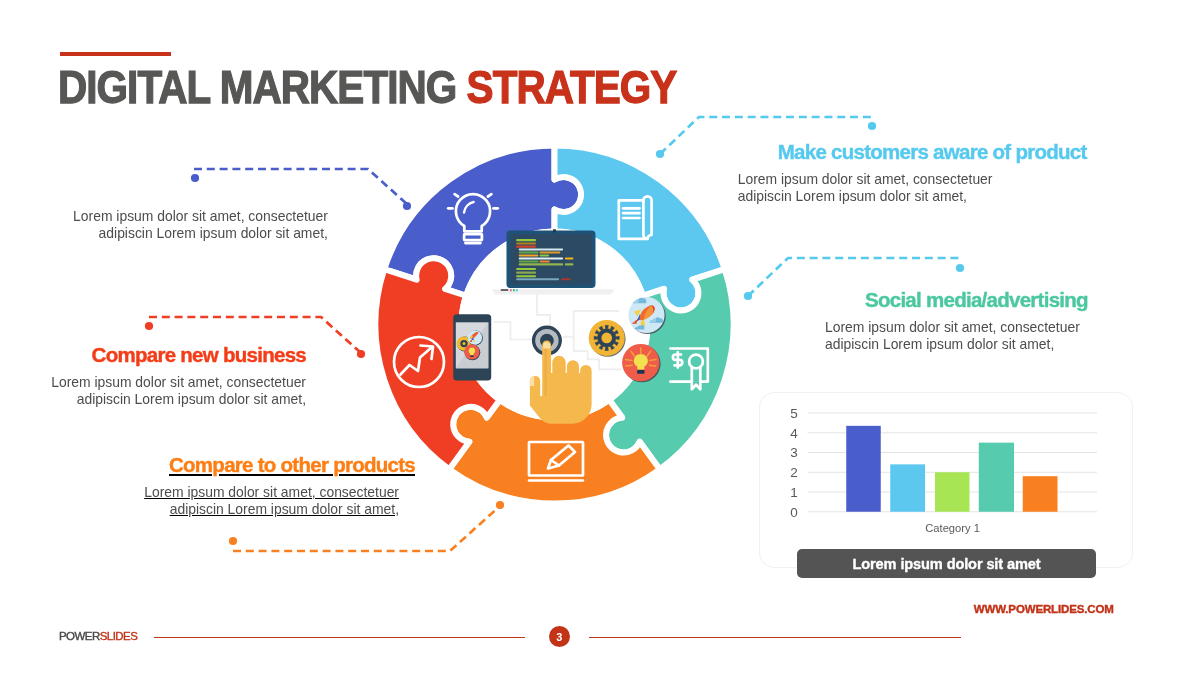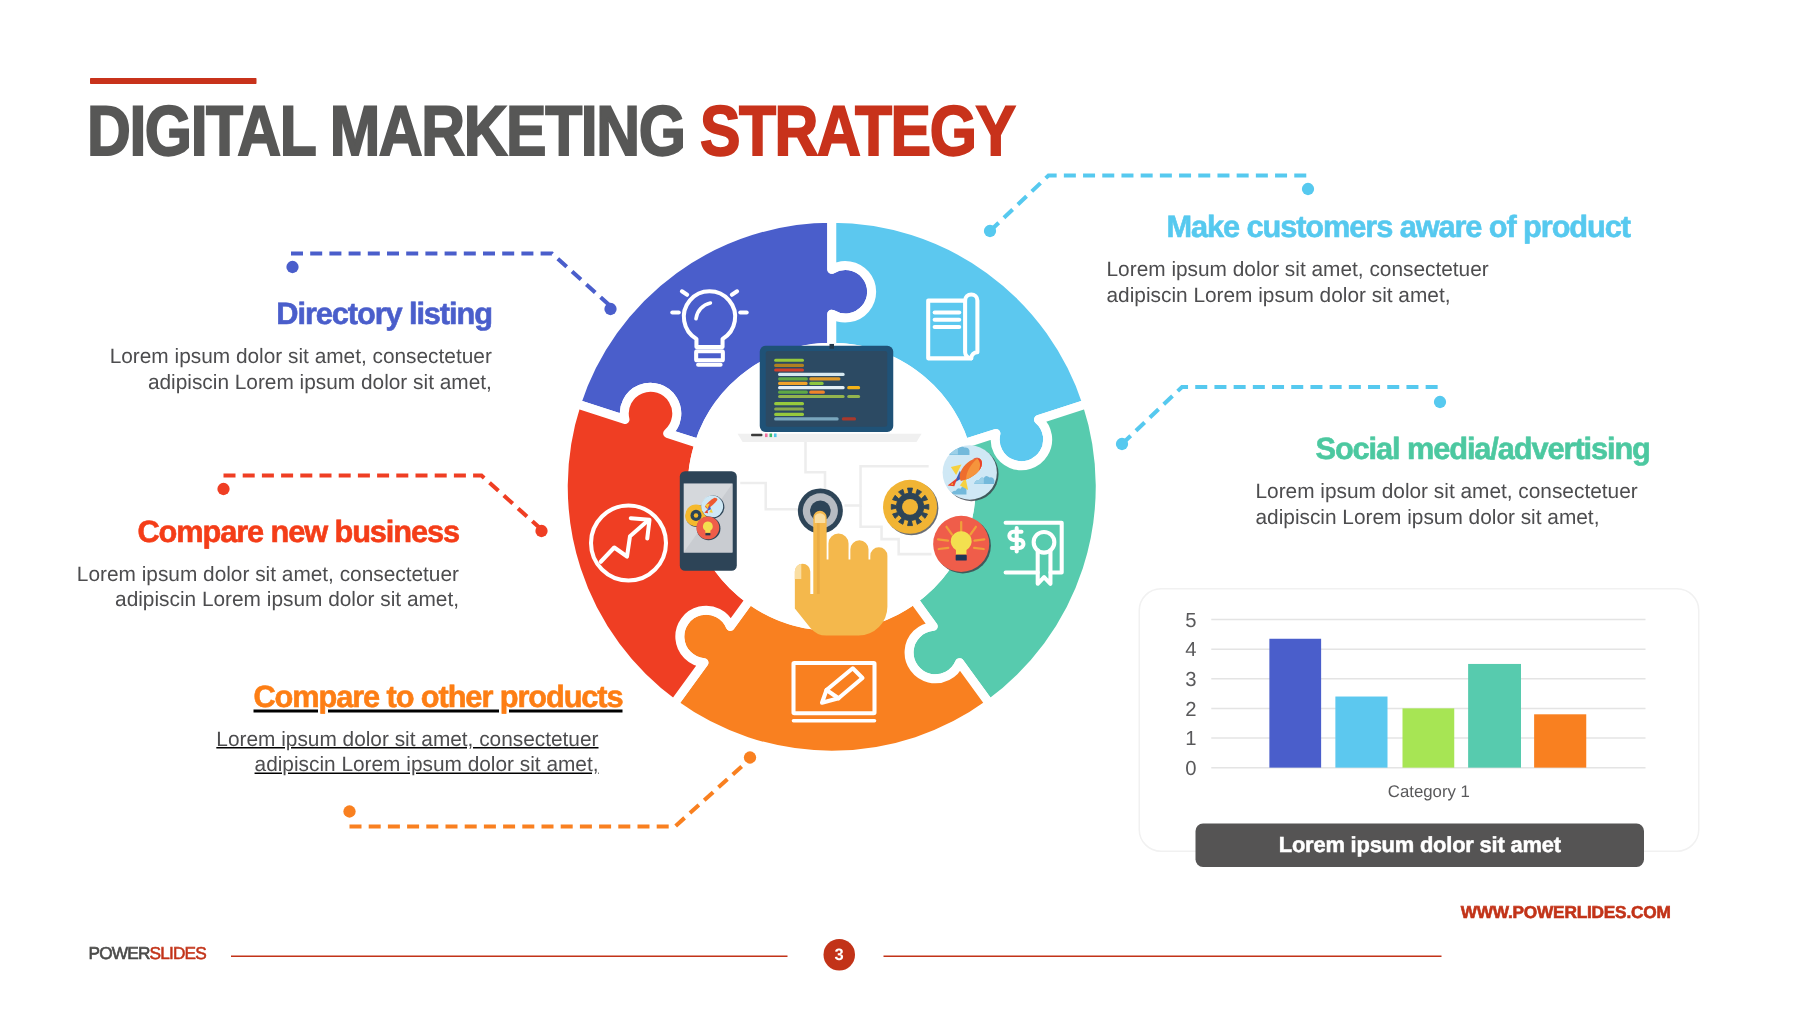--- a/index.html
+++ b/index.html
@@ -238,30 +238,29 @@
       L 540.2 396.0
       L 542.2 396.0 Z" fill="#f4b84c"></path>
   <rect x="544.6" y="346.0" width="1.9" height="50" fill="#eaac44"></rect>
   <path d="M 543.2 344.0 A 3.9 3.9 0 0 1 550.2 344.7 L 550.2 348.6 L 543.2 348.6 Z" fill="#fadea2"></path>
   <path d="M 529.9 381.0 A 5.15 5.15 0 0 1 534.2 375.9 L 534.2 386.0 L 529.9 386.0 Z" fill="#fadea2"></path>
 </g>
 </g>
 </svg>
 
   <div class="tblock" id="tb0" style="left:57.9px;top:199.5px;width:270px;text-align:right;">
-    <p class="bt" style="color:#4a5ecb">Directory listing</p>
     <p class="bb">Lorem ipsum dolor sit amet, consectetuer adipiscin Lorem ipsum dolor sit amet,</p>
   </div>
 
   <div class="tblock" id="tb1" style="left:737.7px;top:141.5px;width:262px;text-align:left;">
     <p class="bt" style="color:#56c9ef">Make customers aware of product</p>
     <p class="bb">Lorem ipsum dolor sit amet, consectetuer adipiscin Lorem ipsum dolor sit amet,</p>
   </div>
 
-  <div class="tblock" id="tb2" style="left:825.0px;top:289.6px;width:280px;text-align:left;margin-left:12px;">
+  <div class="tblock" id="tb2" style="left:825.0px;top:289.6px;width:280px;text-align:left;">
     <p class="bt" style="color:#4cc8a0">Social media/advertising</p>
     <p class="bb">Lorem ipsum dolor sit amet, consectetuer adipiscin Lorem ipsum dolor sit amet,</p>
   </div>
 
   <div class="tblock" id="tb3" style="left:36.0px;top:345.0px;width:270px;text-align:right;">
     <p class="bt" style="color:#f43d18">Compare new business</p>
     <p class="bb">Lorem ipsum dolor sit amet, consectetuer adipiscin Lorem ipsum dolor sit amet,</p>
   </div>
 
   <div class="tblock" id="tb4" style="left:129.0px;top:455.0px;width:270px;text-align:right;text-decoration:underline;">

